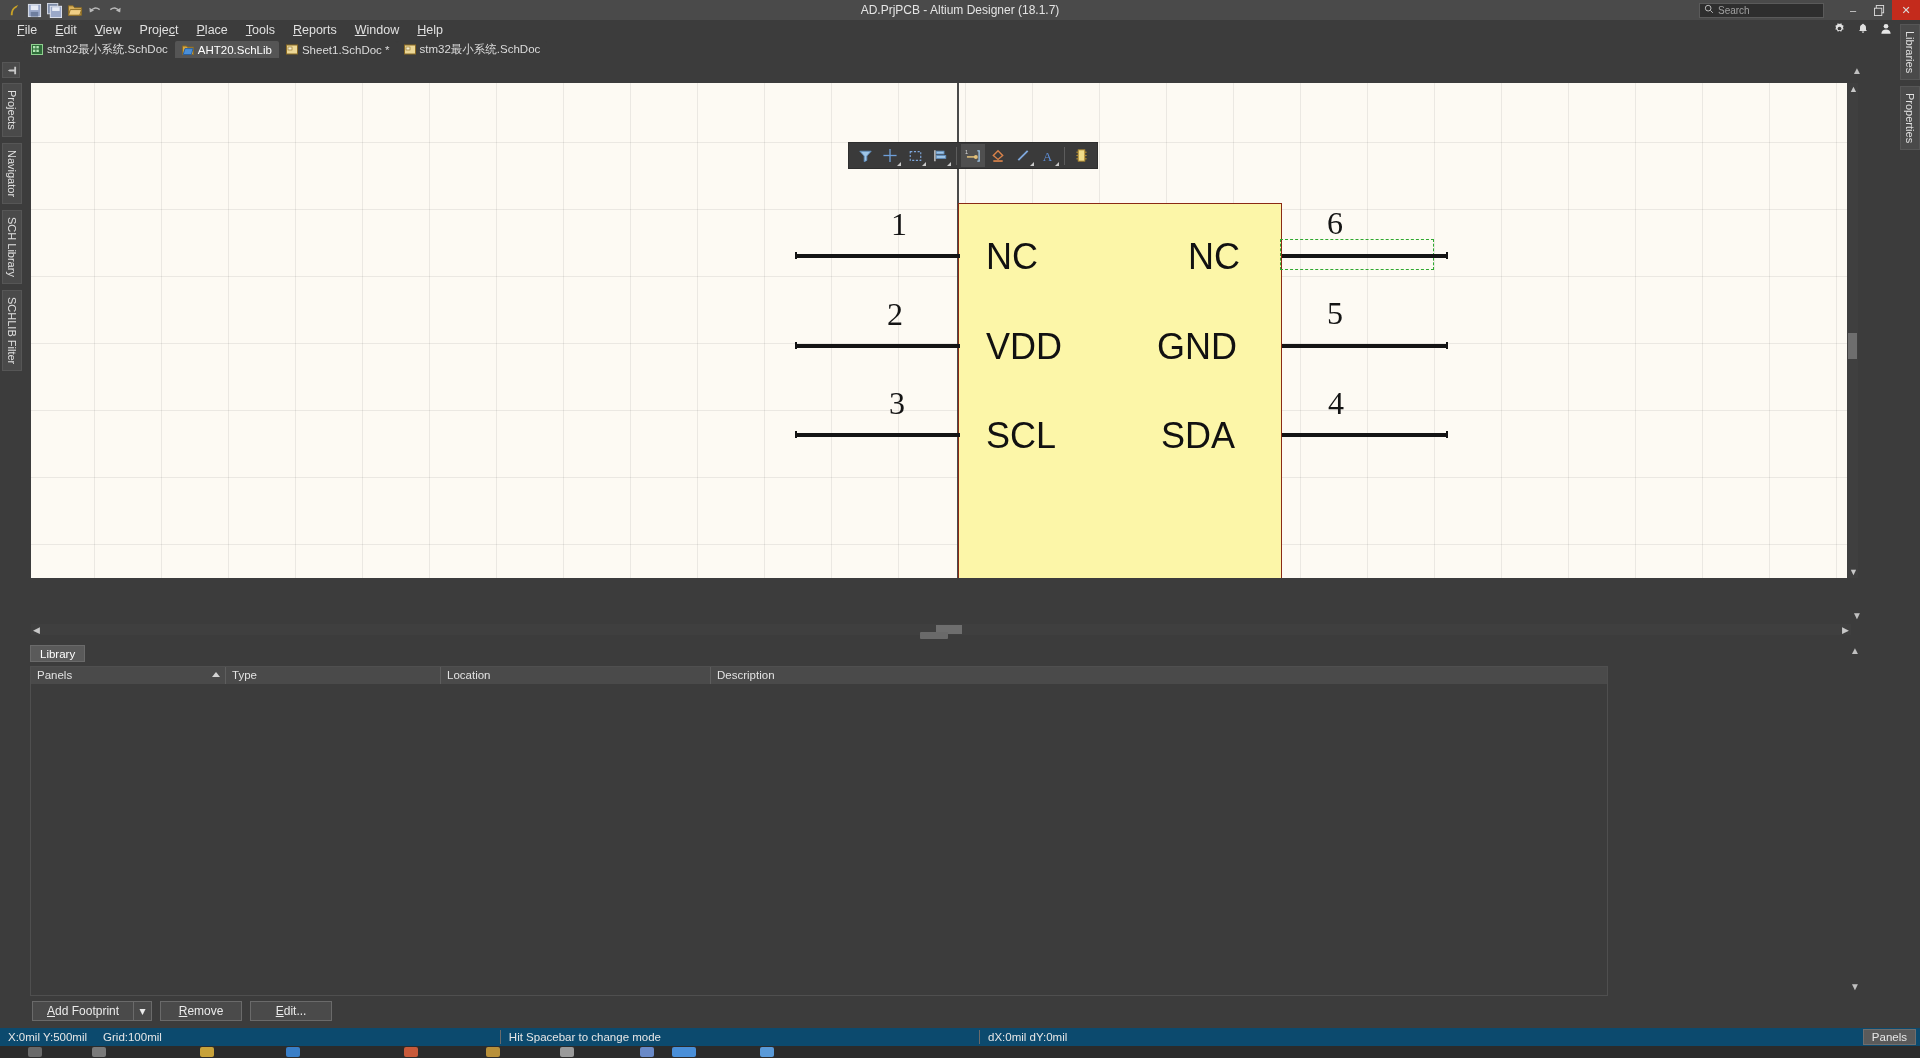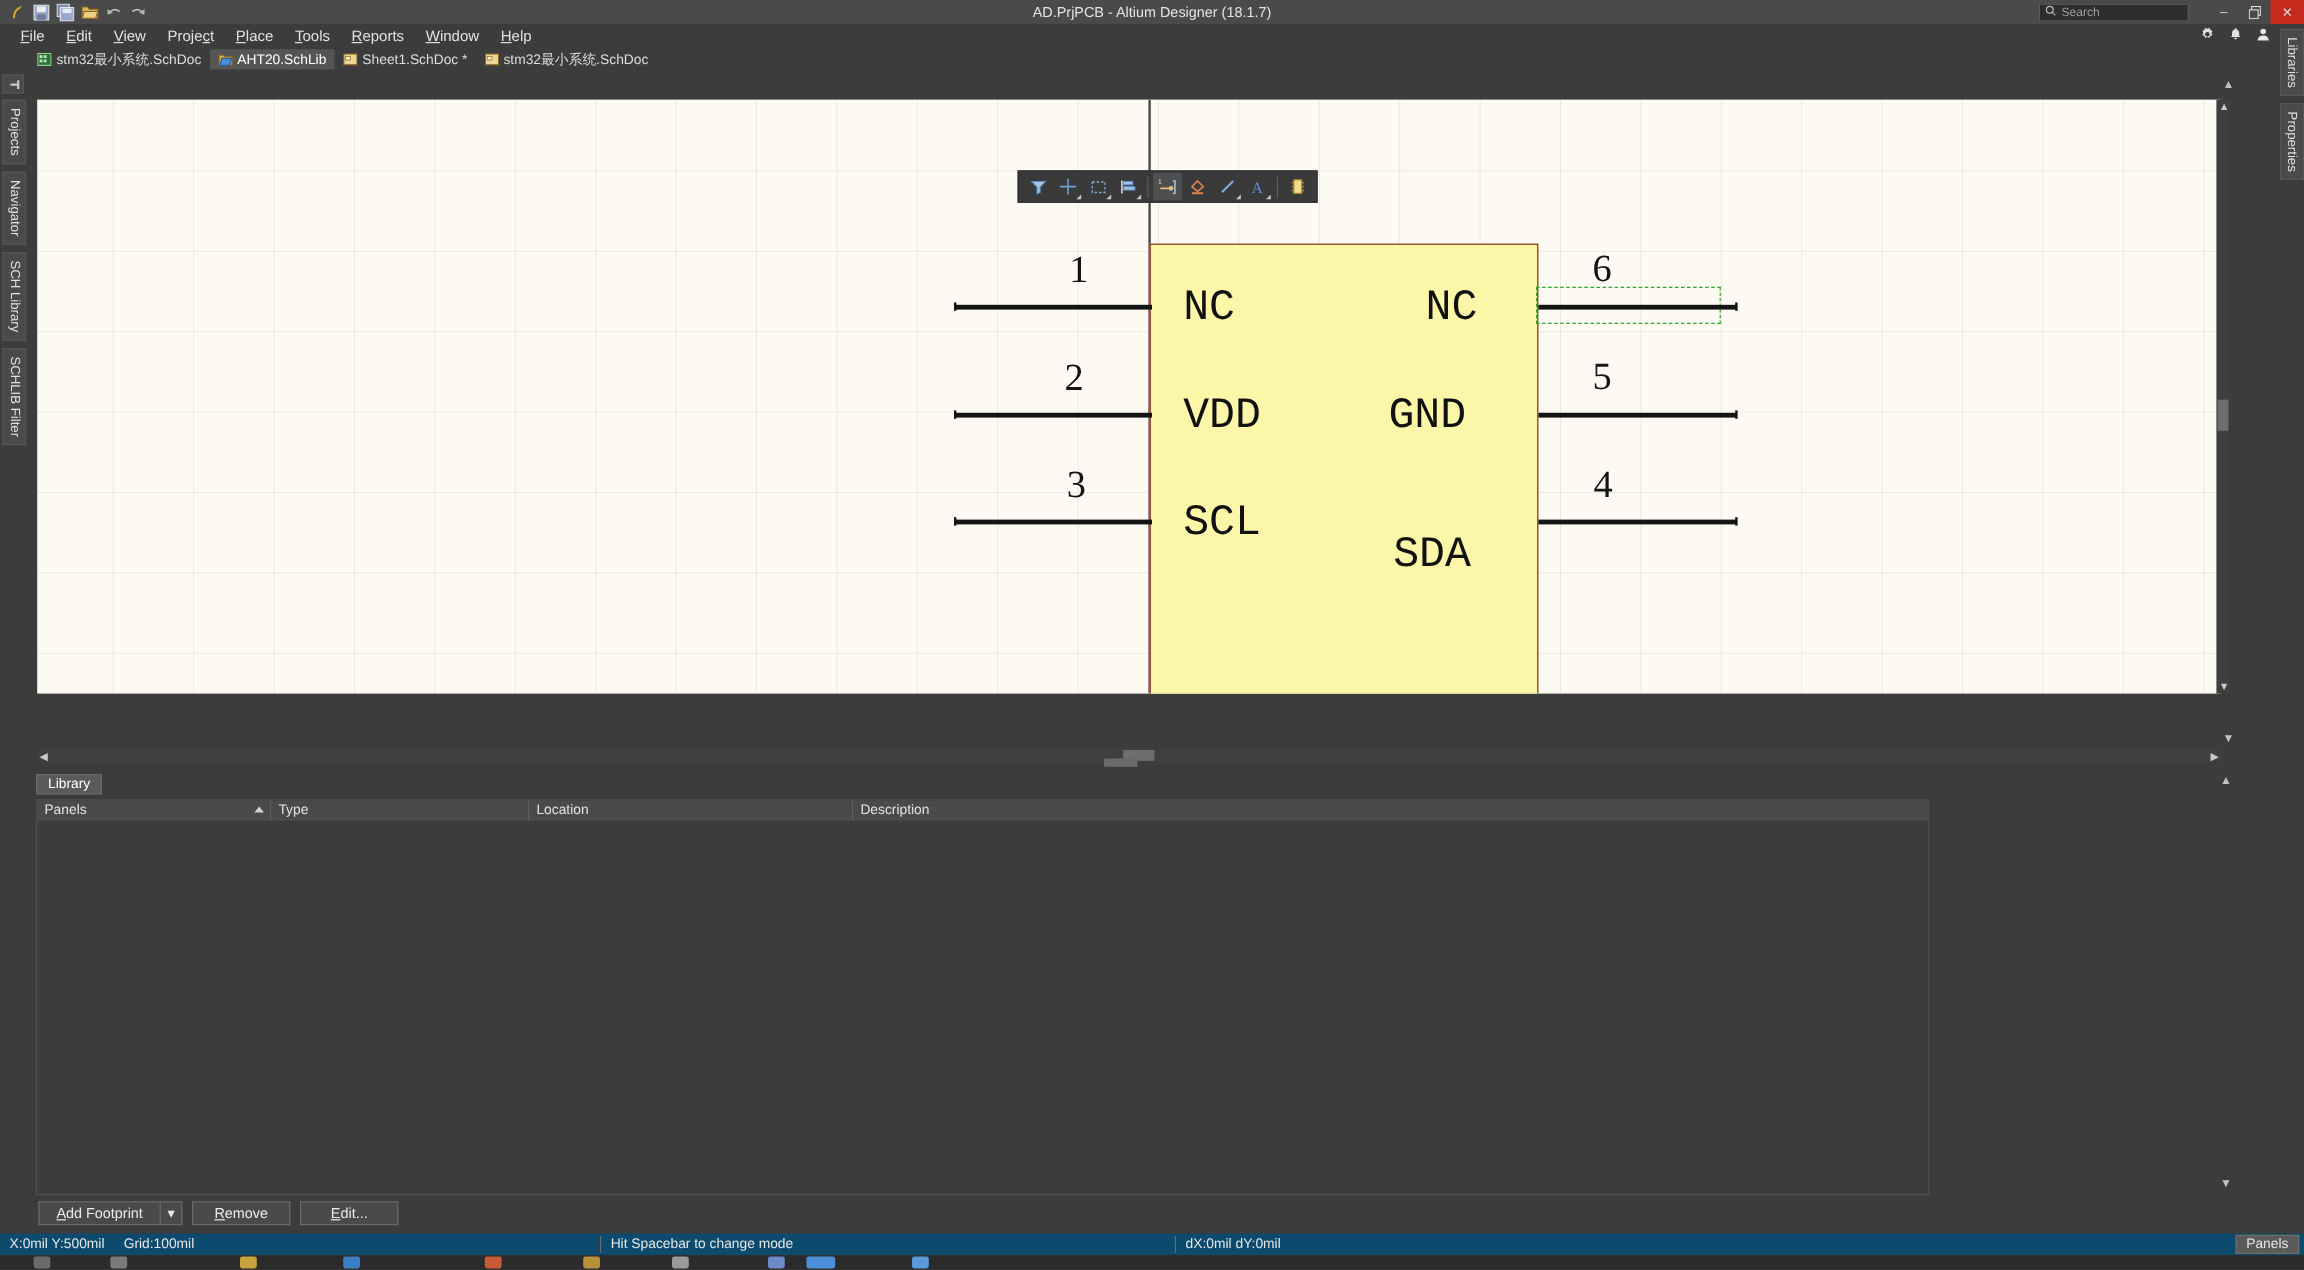--- a/index.html
+++ b/index.html
@@ -86,21 +86,21 @@
     background-position:-4px -8px;
   }
   #sheet-v { position:absolute; left:926px; top:0; width:1.6px; height:495px; background:#4a4a4a; }
 
   
   #symbol-body {
     position:absolute; left:927px; top:120px; width:324px; height:378px;
     background:#fcf6a8; border:1.5px solid #8b2a15;
   }
   .pinname {
-    position:absolute; font-family:Liberation Mono, monospace; font-size:36px; color:#111;
+    position:absolute; font-family:Liberation Sans, sans-serif; font-size:36px; color:#111;
   }
   .pinlead {
     position:absolute; height:3.5px; background:#141414;
   }
   .pintick { position:absolute; width:1.5px; height:7px; background:#141414; }
   .pinnum {
     position:absolute; font-family:"Liberation Serif", serif; font-size:32px; color:#141414;
   }
   #pin6-sel {
     position:absolute; border:1.4px dashed #2fa82f; background:transparent;
@@ -358,21 +358,21 @@
     <div class="pinname" style="left:1157px; top:153px;">NC</div>
 
     <div class="pinlead" style="left:1251px; top:261px; width:165px;"></div>
     <div class="pintick" style="left:1415px; top:259px;"></div>
     <div class="pinnum" style="left:1296px; top:212px;">5</div>
     <div class="pinname" style="left:1126px; top:243px;">GND</div>
 
     <div class="pinlead" style="left:1251px; top:350px; width:165px;"></div>
     <div class="pintick" style="left:1415px; top:348px;"></div>
     <div class="pinnum" style="left:1297px; top:302px;">4</div>
-    <div class="pinname" style="left:1130px; top:332px;margin-top:27px;">SDA</div>
+    <div class="pinname" style="left:1130px; top:332px;">SDA</div>
   </div>
 
   <div id="floattb">
     <div class="ftb">
       <svg width="15" height="14" viewBox="0 0 16 16">
           <path d="M1.5 2.5 h13 l-5 5.5 v5 l-3 1.5 v-6.5 Z" fill="#9fc6e8" stroke="#5f8fc0"></path>
         </svg>
     </div>
     <div class="ftb">
       <svg width="16" height="15" viewBox="0 0 16 16">

